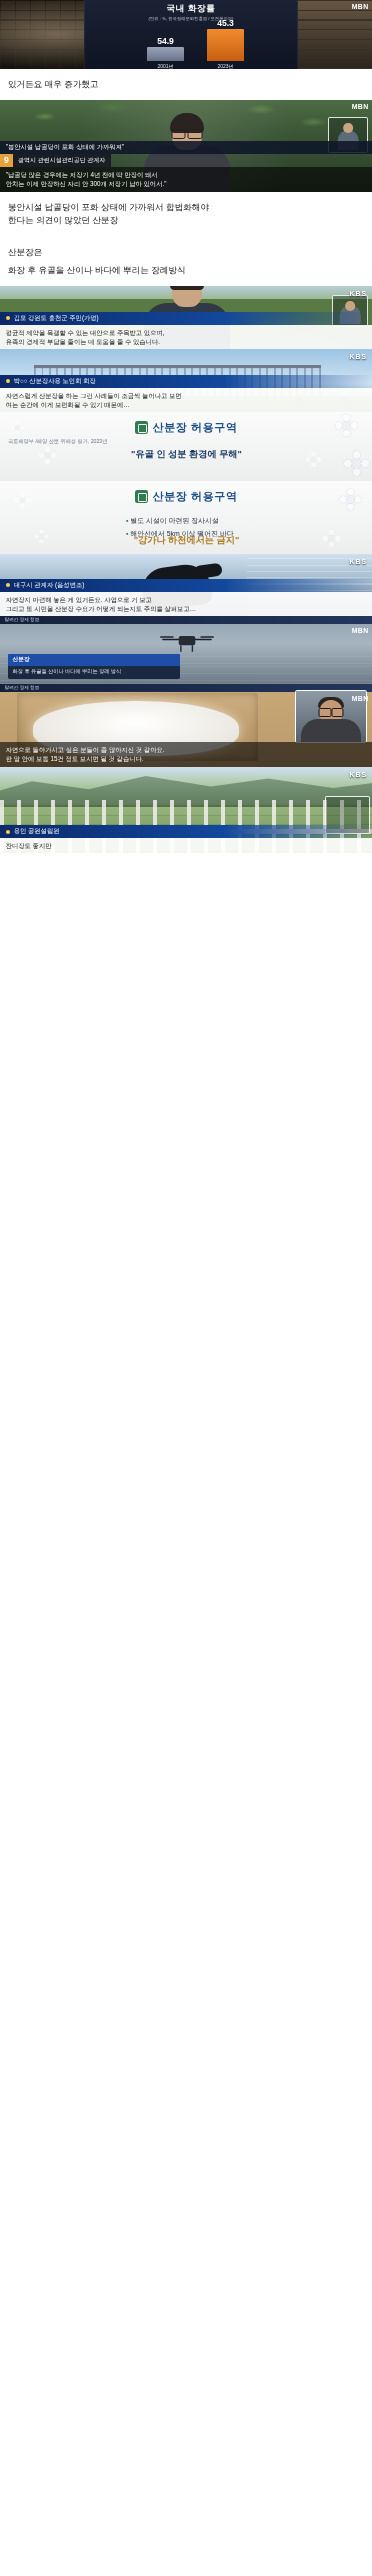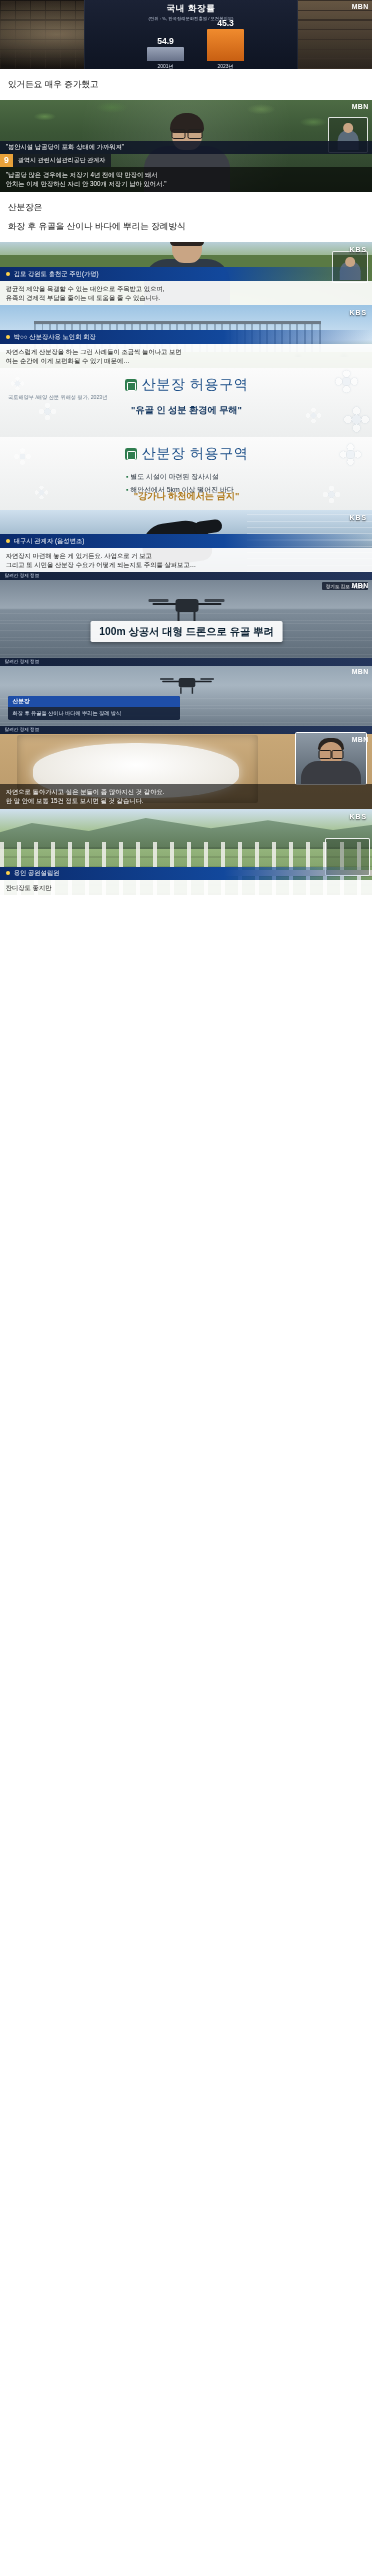--- a/index.html
+++ b/index.html
@@ -205,21 +205,21 @@
       radial-gradient(circle 3.4px at 18% 50%, #fff 60%, transparent 62%),
       radial-gradient(circle 4px at 50% 50%, #e7eef5 60%, transparent 62%);
     filter: drop-shadow(0 0 0.6px rgba(150,170,190,.6));
   }
   .card-title-row {
     position:absolute; left:0; right:0; top:8px;
     display:flex; justify-content:center; align-items:center; gap:4.6px;
   }
   .tag-icon { width:12.6px;height:12.6px;border-radius:2.3px;background:#2f7d4f; position:relative;}
   .tag-icon:after{content:"";position:absolute;left:2.9px;top:2.9px;width:6.9px;height:6.9px;border:1.1px solid #fff;border-radius:1.1px;}
-  .card-title { color:#1d4f88; font-size:14px; font-weight:normal; letter-spacing:0.6px;}
+  .card-title { color:#1d4f88; font-size:11px; font-weight:bold; letter-spacing:0.6px;}
   .card-note {
     position:absolute; left:8px; top:26px; right:8px;
     font-size:5.7px; color:#3b4550;
   }
   .card-note .src { color:#6a7a8a; font-size:5.2px; }
   .quote-line {
     position:absolute; left:50%; transform:translateX(-50%); top:36px;
     font-size:9.2px; font-weight:bold; color:#14365f;
   }
   .bullets { position:absolute; left:86px; top:26px; font-size:6.9px; color:#1f2a36; line-height:1.9;}
@@ -384,20 +384,24 @@
         <div class="num">9</div>
         <div class="who">광역시 관련시설관리공단 관계자</div>
       </div>
       <div class="subtitle-box">
         <div>"납골당 많은 경우에는 저장기 4년 전에 딱 만장이 돼서</div>
         <div>안치는 이제 만장하신 자리 안 300개 저장기 남아 있어서."</div>
       </div>
     </div>
   </div>
 
+  <div class="narration">
+    <div>봉안시설 납골당이 포화 상태에 가까워서 합법화해야</div>
+    <div>한다는 의견이 많았던 산분장</div>
+  </div>
 
   <div class="narration">
     <div>산분장은</div>
     <div style="height:5.7px"></div>
     <div>화장 후 유골을 산이나 바다에 뿌리는 장례방식</div>
   </div>
 
   <div class="media" id="clip-grass">
     <div class="bg">
         <div class="hill"></div>
@@ -488,37 +492,20 @@
     <div class="lower-third">
       <div class="kbs-speaker">
         <span class="dot"></span>
         <span>대구시 관계자 (음성변조)</span>
       </div>
       <div class="kbs-white" style="white-space:pre-line">자연장지 마련해 놓은 게 있거든요. 사업으로 거 보고
 그리고 또 시민을 산분장 수요가 어떻게 되는지도 주의를 살펴보고…</div>
     </div>
   </div>
 
-  <div class="media" id="clip-drone">
-    <div class="bg">
-        <div class="sea"></div>
-      </div>
-    <div class="topbar-news">달려간 경제 정보</div>
-    <div class="corner-tag">경기도 김포 사업장</div>
-    <div class="drone">
-      <div class="arm"></div>
-      <div class="rot r1"></div>
-      <div class="rot r2"></div>
-      <div class="core"></div>
-      <div class="leg l1"></div>
-      <div class="leg l2"></div>
-    </div>
-    <div class="banner-100">100m 상공서 대형 드론으로 유골 뿌려</div>
-    <div class="mbn" style="top:10.3px;">MBN</div>
-  </div>
 
   <div class="media" id="clip-drone2">
     <div class="bg">
         <div class="sea" style="height:34px"></div>
       </div>
     <div class="topbar-news">달려간 경제 정보</div>
     <div class="drone" style="top:15px;transform:translateX(-50%) scale(.72)">
       <div class="arm"></div>
       <div class="rot r1"></div>
       <div class="rot r2"></div>

